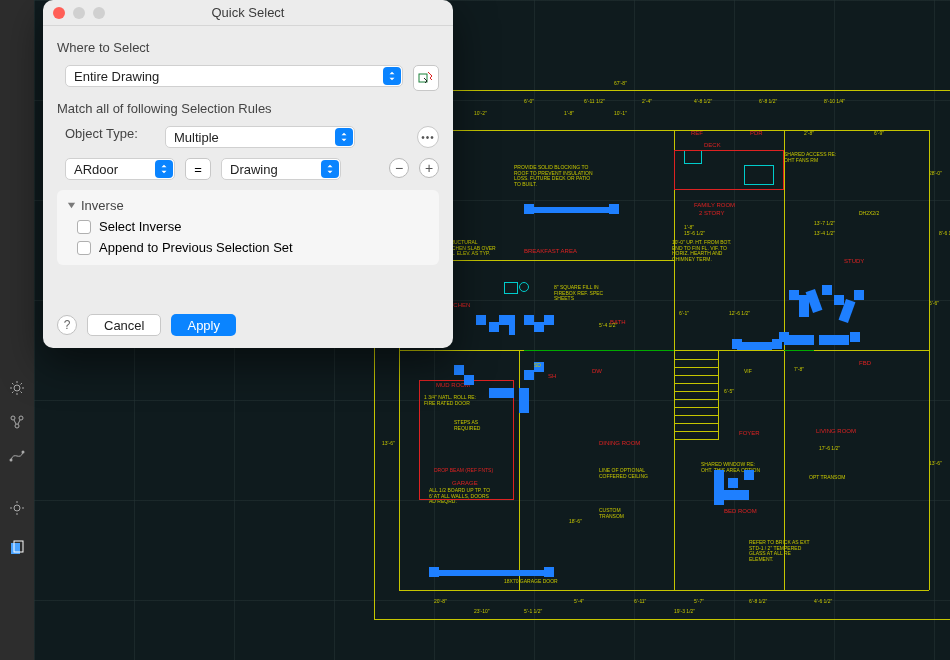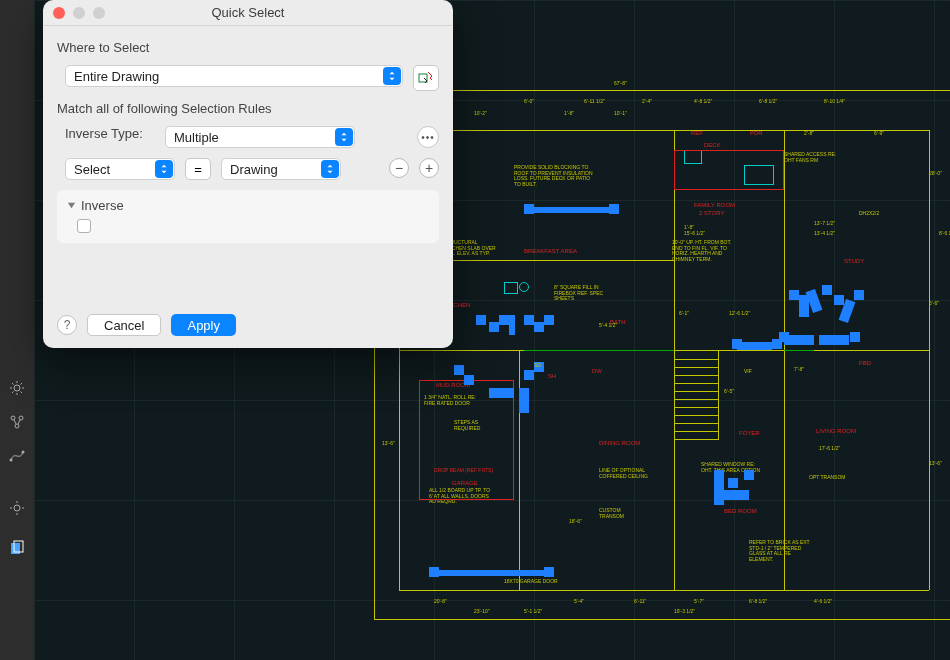--- a/index.html
+++ b/index.html
@@ -353,36 +353,36 @@
           <rect x="1" y="4" width="8" height="8" fill="none" stroke="#188038" stroke-width="1"></rect>
           <path d="M10 2 L14 6 L12 8 L14 10" fill="none" stroke="#d22" stroke-width="1"></path>
           <path d="M6 8 L9 11 L7 13" fill="none" stroke="#222" stroke-width="1"></path>
         </svg>
       </div>
     </div>
 
     <div class="section-label">Match all of following Selection Rules</div>
 
     <div class="row indent">
-      <span class="field-label">Inverse Type:</span>
+      <span class="field-label">Object Type:</span>
       <div class="mac-select" style="width:190px">
         <span>Multiple</span>
         <span class="chev">
           <svg viewBox="0 0 8 12">
               <path d="M1 4 L4 1 L7 4 M1 8 L4 11 L7 8"></path>
             </svg>
         </span>
       </div>
       <div style="flex:1"></div>
       <div class="more-btn">•••</div>
     </div>
 
     <div class="row indent">
       <div class="mac-select" style="width:110px">
-        <span>Select</span>
+        <span>ARdoor</span>
         <span class="chev">
           <svg viewBox="0 0 8 12">
               <path d="M1 4 L4 1 L7 4 M1 8 L4 11 L7 8"></path>
             </svg>
         </span>
       </div>
       <div class="eq-box">
         <span>=</span>
       </div>
       <div class="mac-select" style="width:120px">
@@ -400,20 +400,25 @@
 
     <div class="options-group">
       <div class="disclosure">
         <svg viewBox="0 0 10 10">
             <path d="M1 2 L5 8 L9 2 Z"></path>
           </svg>
         <span>Inverse</span>
       </div>
       <div class="chk-row">
         <div class="chk"></div>
+        <span>Select Inverse</span>
+      </div>
+      <div class="chk-row">
+        <div class="chk"></div>
+        <span>Append to Previous Selection Set</span>
       </div>
     </div>
   </div>
 
   <div class="footer">
     <div class="help">?</div>
     <div class="btn secondary">
       <span>Cancel</span>
     </div>
     <div class="btn primary">

